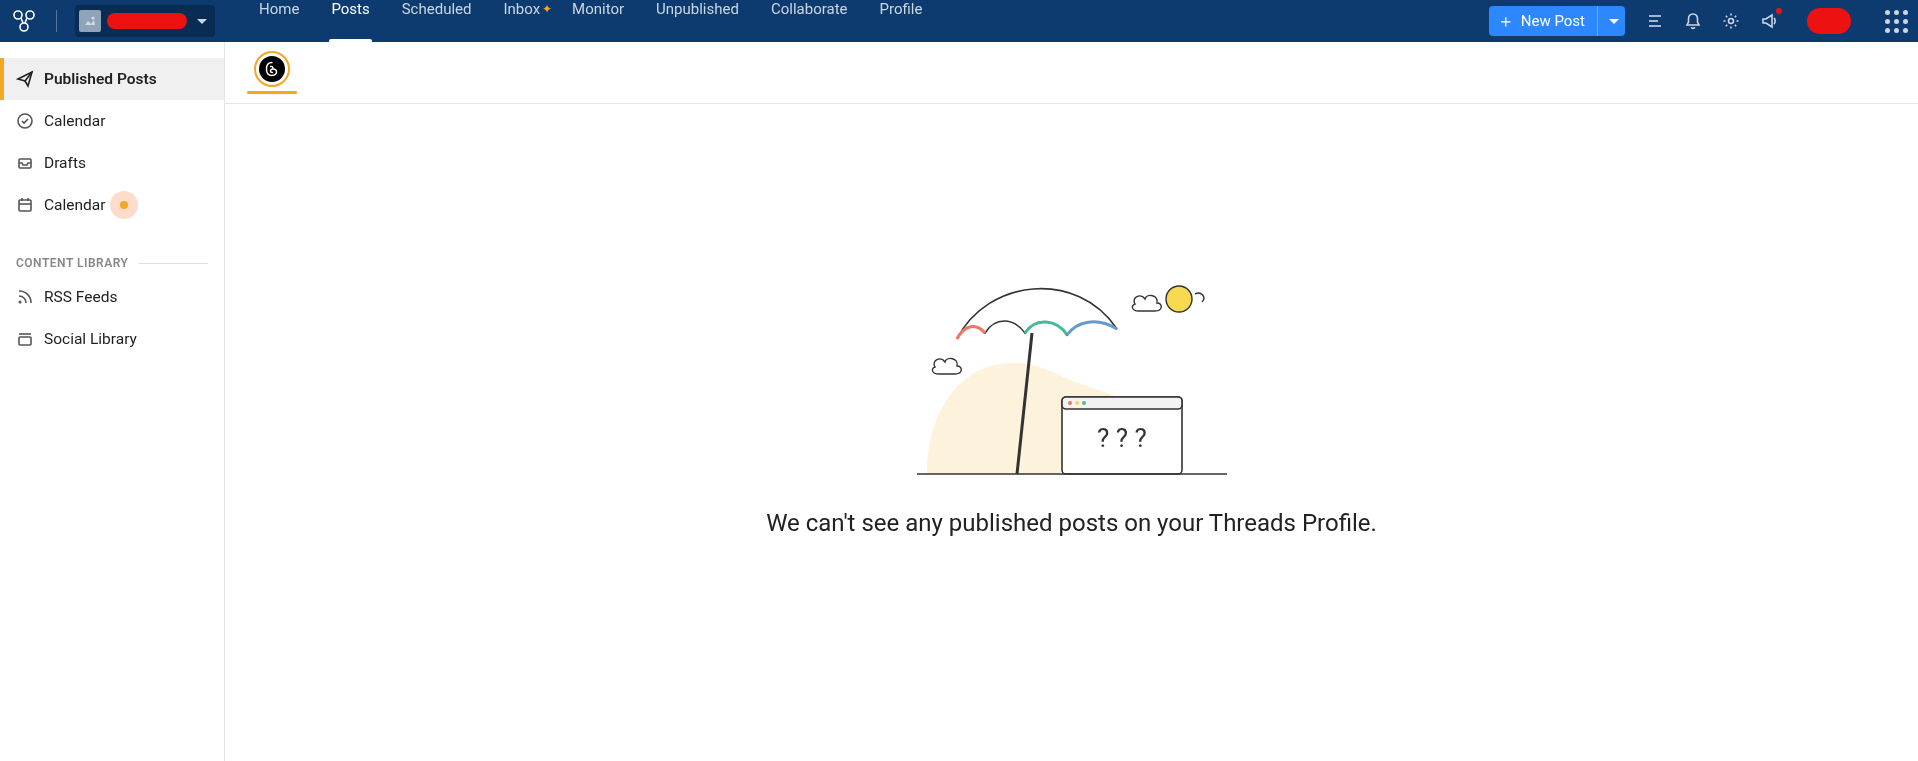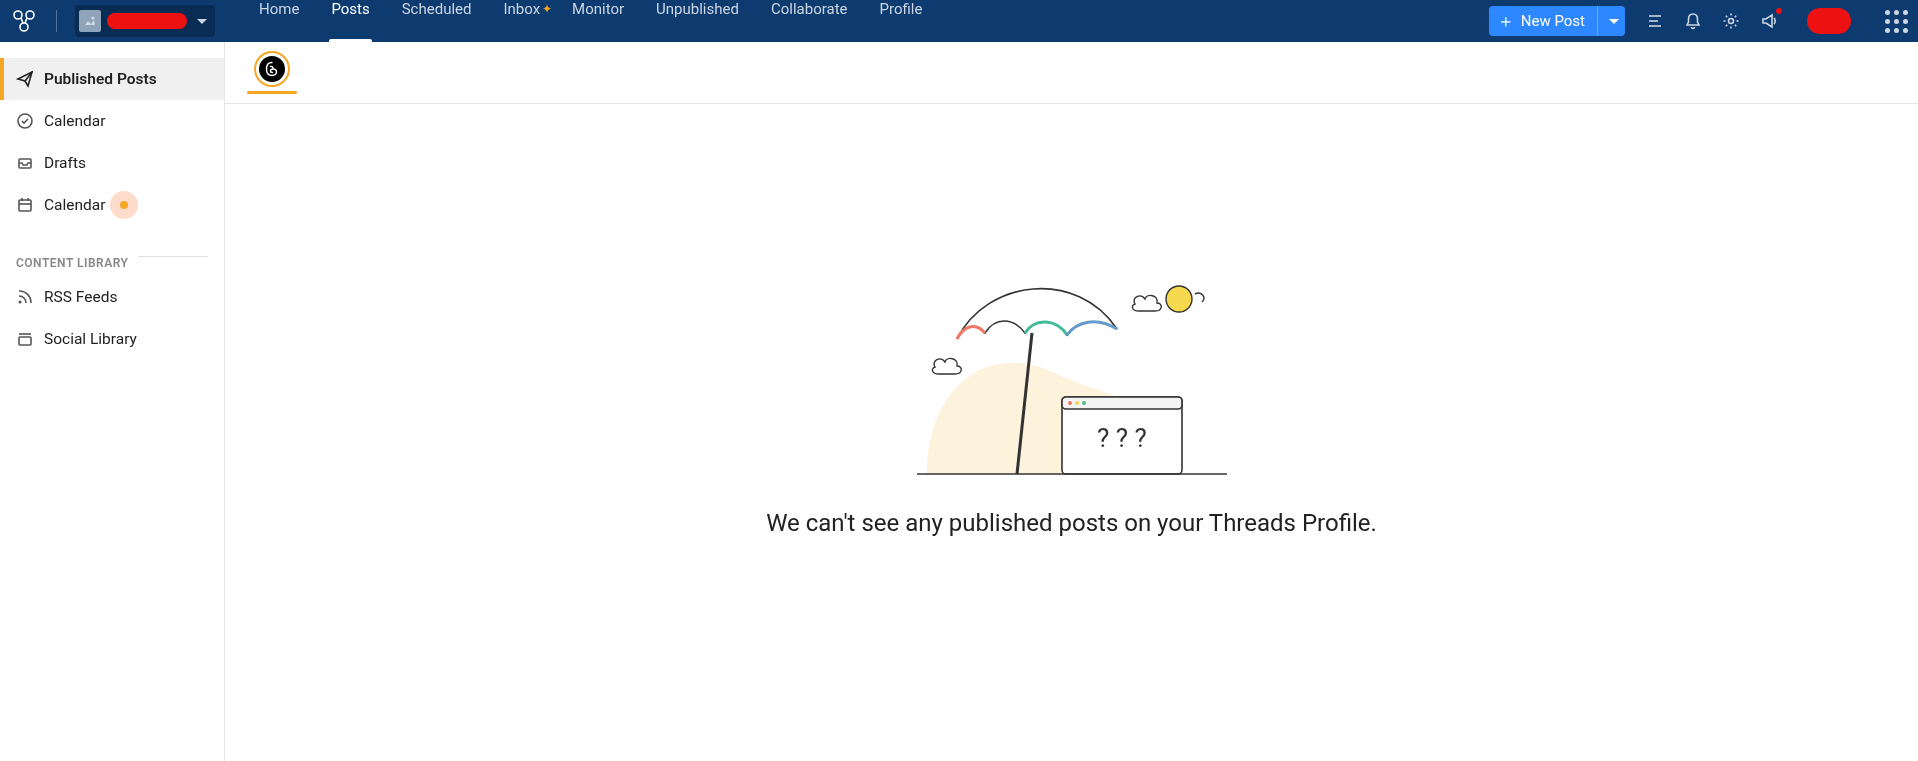--- a/index.html
+++ b/index.html
@@ -32,21 +32,21 @@
   .apps-grid { display:grid; grid-template-columns:repeat(3,5px); grid-template-rows:repeat(3,5px); gap:4px; margin-left:16px; cursor:pointer;}
   .apps-grid span { width:5px;height:5px;background:#cbd6e2;border-radius:50%; }
 
   
   .body-row { display:flex; height:719px; }
   .sidebar { width:225px; border-right:1px solid #e5e5e5; padding-top:16px; position:relative;}
   .side-item { display:flex; align-items:center; gap:10px; height:42px; padding-left:16px; font-size:15.5px; color:#222; cursor:pointer; position:relative;}
   .side-item svg { flex-shrink:0; }
   .side-item.active { background:#f0f0f0; font-weight:600;}
   .side-item.active::before { content:""; position:absolute; left:0; top:0; bottom:0; width:4px; background:#f5a623;}
-  .side-section { margin-top:30px; padding-left:16px; display:flex; align-items:flex-start; gap:10px;}
+  .side-section { margin-top:30px; padding-left:16px; display:flex; align-items:center; gap:10px;}
   .side-section-label { font-size:12px; letter-spacing:0.5px; color:#888; font-weight:600;}
   .side-section-line { flex:1; height:1px; background:#e0e0e0; margin-right:16px;}
   .calendar-dot { width:28px;height:28px;border-radius:50%;background:#fddccc; display:flex;align-items:center;justify-content:center; margin-left:-6px;}
   .calendar-dot-inner { width:8px;height:8px;border-radius:50%;background:#f5a623;}
 
   .content { flex:1; display:flex; flex-direction:column;}
   .channel-strip { height:62px; border-bottom:1px solid #e5e5e5; display:flex; align-items:center; padding-left:22px;}
   .channel-tab { width:50px; display:flex; flex-direction:column; align-items:center; gap:4px; cursor:pointer;}
   .channel-ring { width:36px;height:36px;border-radius:50%; border:2px solid #f5a623; display:flex;align-items:center;justify-content:center; background:#fff;}
   .channel-inner { width:26px;height:26px;border-radius:50%;background:#000;display:flex;align-items:center;justify-content:center;}

